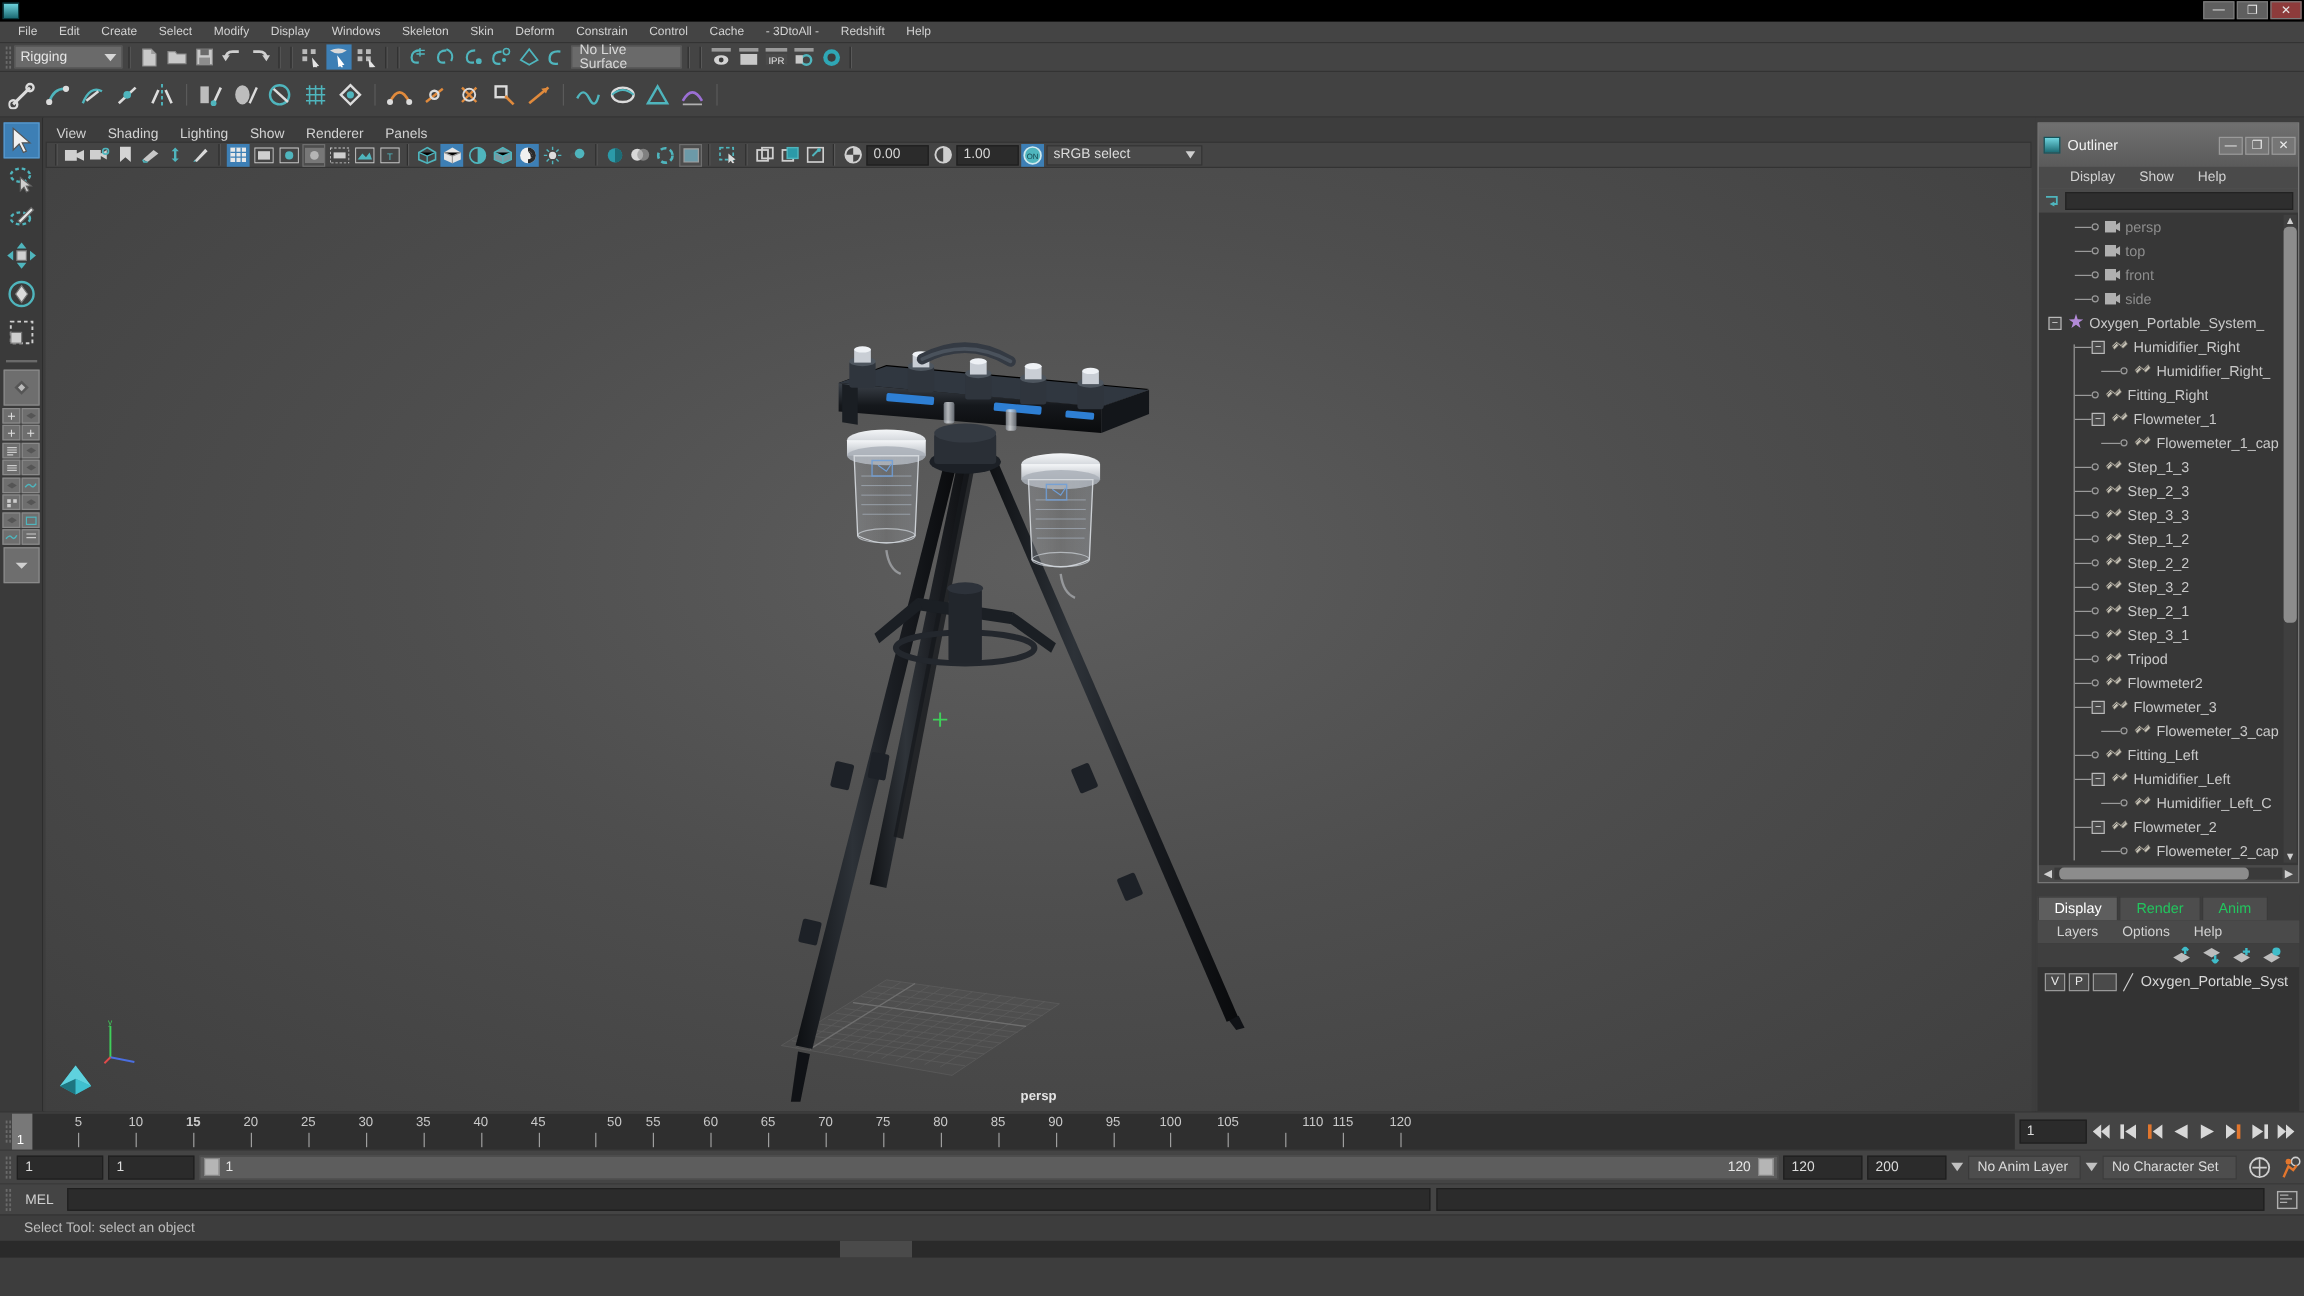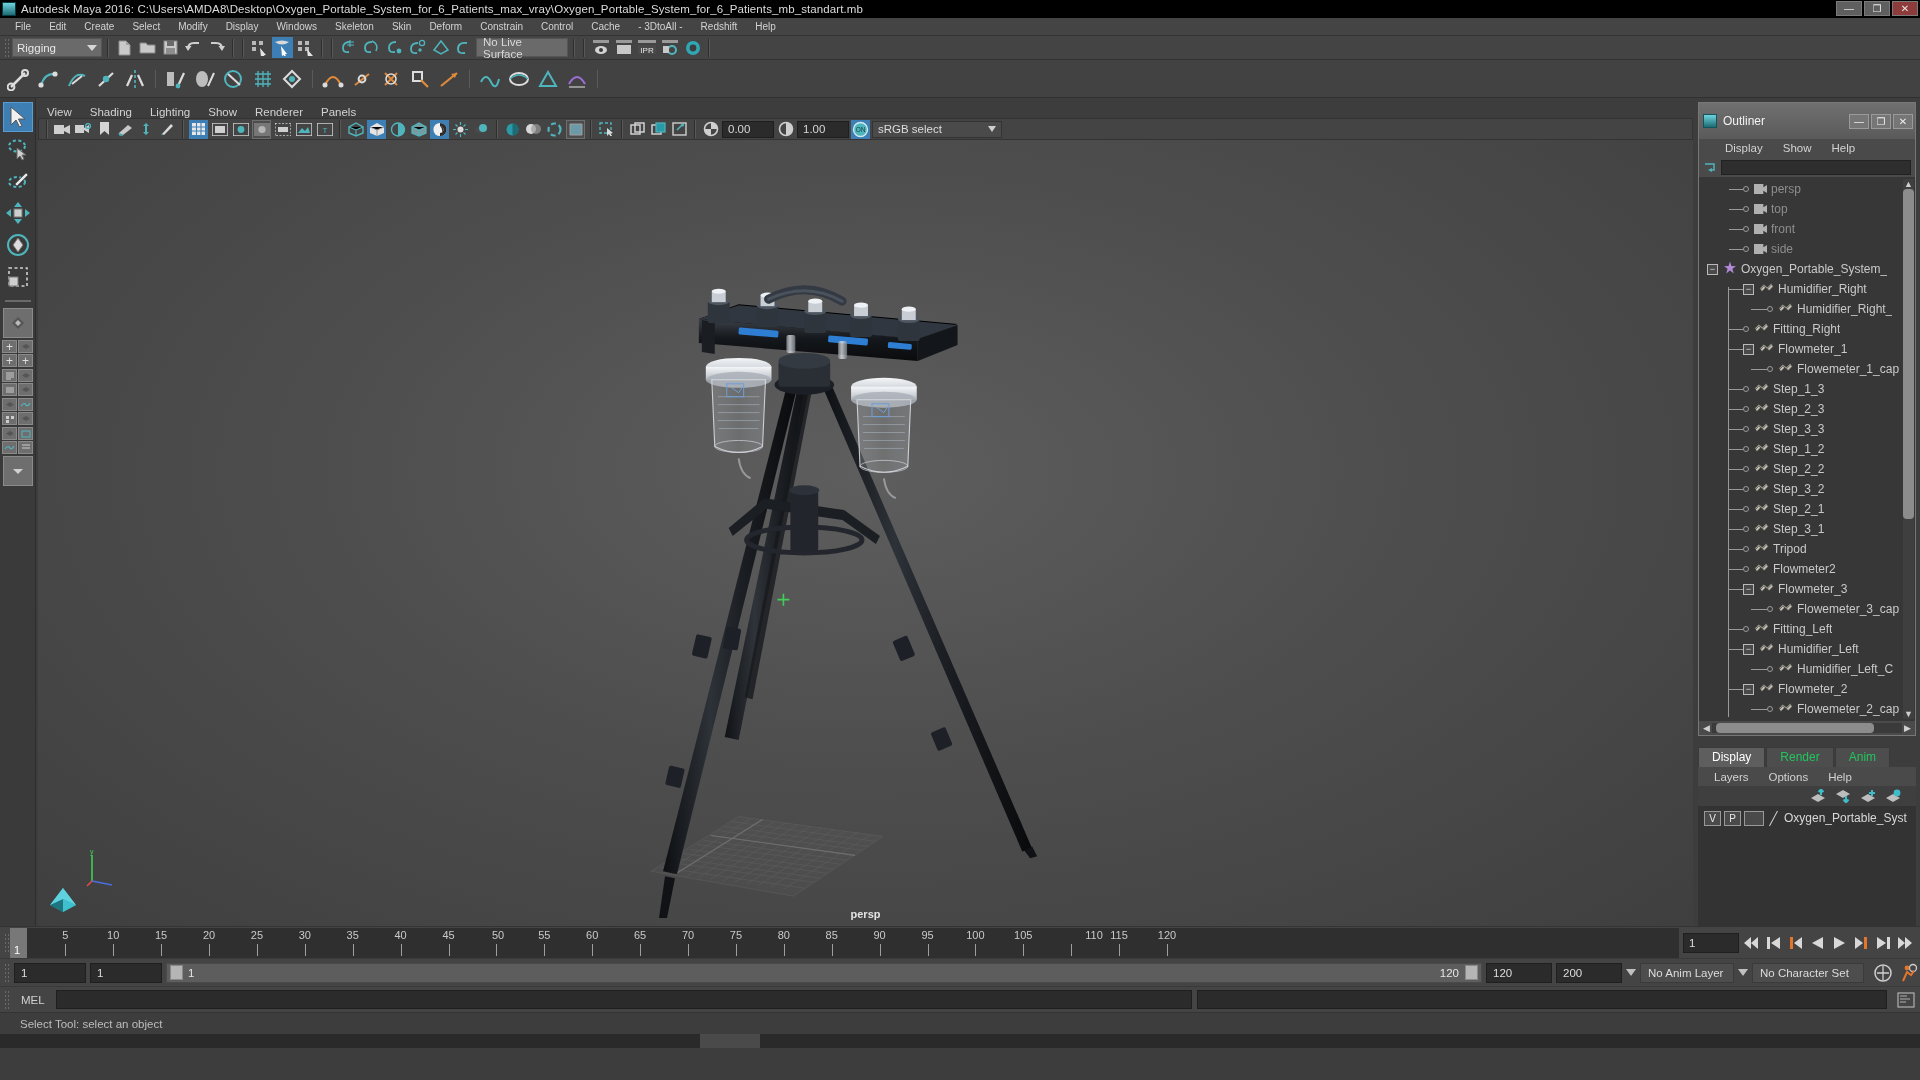--- a/index.html
+++ b/index.html
@@ -207,21 +207,20 @@
   #statusbar { height:22px; background:#3d3d3d; display:flex; align-items:center;
     padding-left:20px; font-size:11.5px; color:#bdbdbd; border-top:1px solid #343434; }
   #taskbar { height:14px; background:#2a2a2a; }
   #taskbar .tb-item { margin-left:700px; width:60px; height:14px; background:#4a4a4a; }
 </style>
 </head>
 <body>
 
 <div id="titlebar">
   <div class="tb-icon"></div>
-  <div class="tb-text">Autodesk Maya 2016: C:\Users\AMDA8\Desktop\Oxygen_Portable_System_for_6_Patients_max_vray\Oxygen_Portable_System_for_6_Patients_mb_standart.mb</div>
   <div class="tb-btns">
     <div class="tb-btn">—</div>
     <div class="tb-btn">❐</div>
     <div class="tb-btn close">✕</div>
   </div>
 </div>
 
 <div id="menubar">
   <div class="mi">File</div>
   <div class="mi">Edit</div>
@@ -1480,35 +1479,35 @@
   <div class="grip"></div>
   <div id="ruler">
     <div class="curframe">
       <span>1</span>
     </div>
   <div class="tick" style="left: 55.3193px;"></div>
       <div class="tlab" style="left: 55.3193px;">5</div>
       <div class="tick" style="left: 103.218px;"></div>
       <div class="tlab" style="left: 103.218px;">10</div>
       <div class="tick" style="left: 151.118px;"></div>
-      <div class="tlab" style="left: 151.118px;">15</div>
+      <div class="tlab" style="left: 151.118px; font-weight: bold;">15</div>
       <div class="tick" style="left: 199.017px;"></div>
       <div class="tlab" style="left: 199.017px;">20</div>
       <div class="tick" style="left: 246.916px;"></div>
       <div class="tlab" style="left: 246.916px;">25</div>
       <div class="tick" style="left: 294.815px;"></div>
       <div class="tlab" style="left: 294.815px;">30</div>
       <div class="tick" style="left: 342.714px;"></div>
       <div class="tlab" style="left: 342.714px;">35</div>
       <div class="tick" style="left: 390.613px;"></div>
       <div class="tlab" style="left: 390.613px;">40</div>
       <div class="tick" style="left: 438.513px;"></div>
       <div class="tlab" style="left: 438.513px;">45</div>
       <div class="tick" style="left: 486.412px;"></div>
-      <div class="tlab" style="left: 488px; text-align: right;">50</div>
+      <div class="tlab" style="left: 502px; text-align: right;">50</div>
       <div class="tick" style="left: 534.311px;"></div>
       <div class="tlab" style="left: 534.311px;">55</div>
       <div class="tick" style="left: 582.21px;"></div>
       <div class="tlab" style="left: 582.21px;">60</div>
       <div class="tick" style="left: 630.109px;"></div>
       <div class="tlab" style="left: 630.109px;">65</div>
       <div class="tick" style="left: 678.008px;"></div>
       <div class="tlab" style="left: 678.008px;">70</div>
       <div class="tick" style="left: 725.908px;"></div>
       <div class="tlab" style="left: 725.908px;">75</div>

